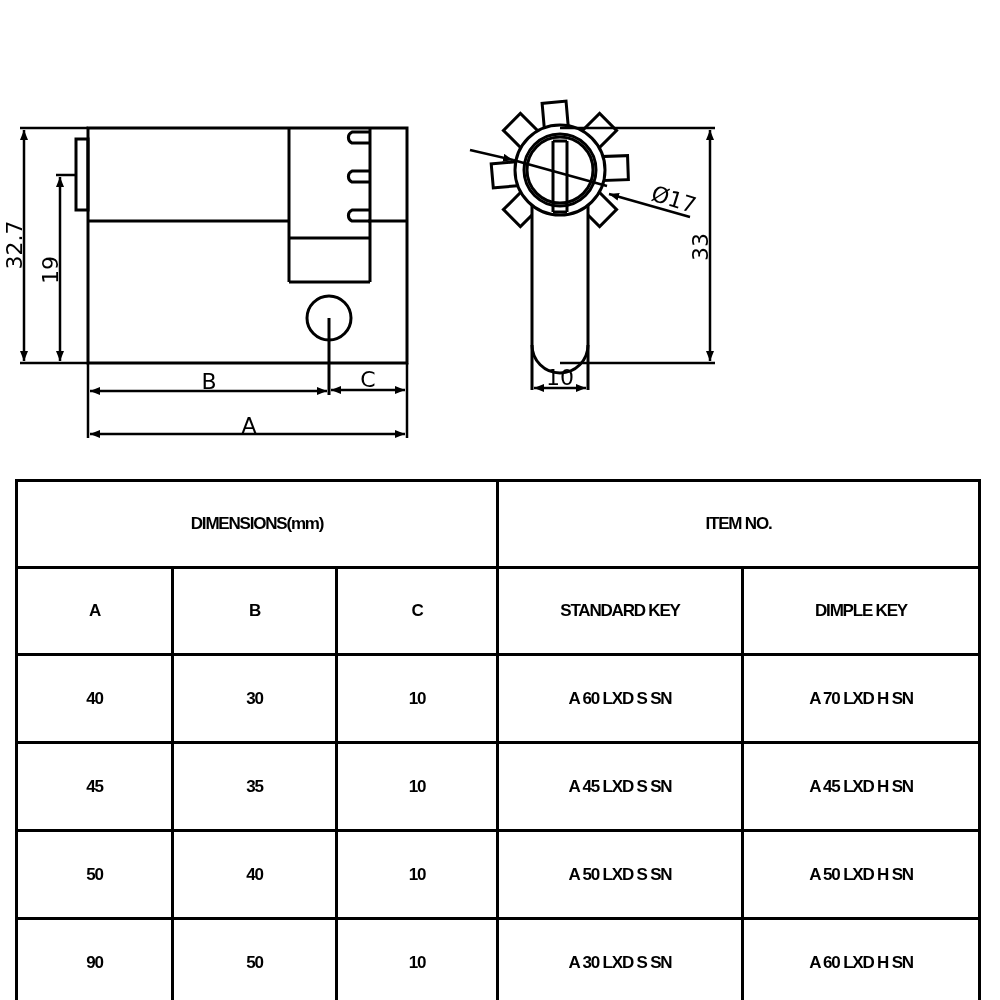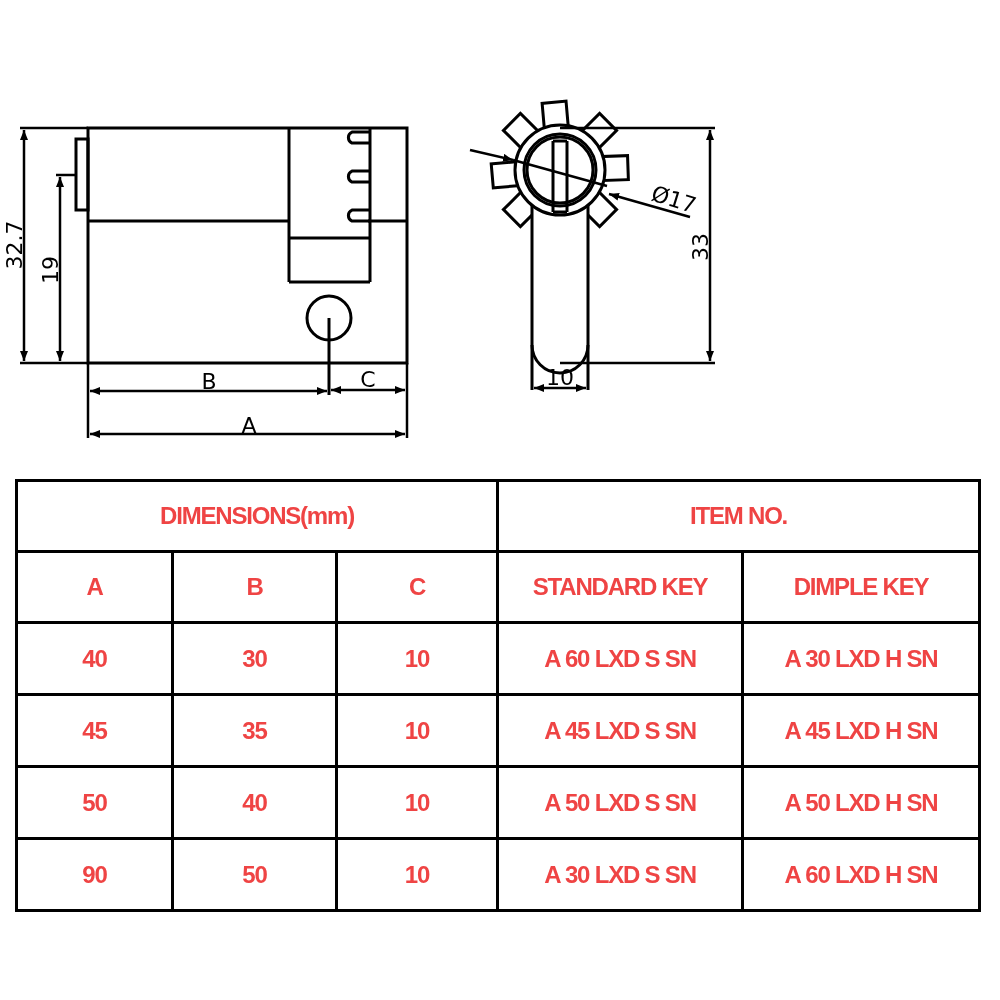--- a/index.html
+++ b/index.html
@@ -1,20 +1,20 @@
 <!DOCTYPE html>
 <html><head>
 <meta charset="utf-8">
 <style>
   html, body { margin:0; padding:0; background:#ffffff; }
   body { width:1000px; height:1000px; position:relative; overflow:hidden; font-family:"Liberation Sans", sans-serif; }
   #drawing { position:absolute; left:0; top:0; width:1000px; height:470px; }
   .dimtxt { font-family:"DejaVu Sans", sans-serif; font-size:22px; fill:#000; }
   table.spec { position:absolute; left:15px; top:479px; width:963px; border-collapse:collapse; table-layout:fixed; }
-  table.spec td { border:3px solid #000; text-align:center; vertical-align:middle; padding:8px; font-family:"Liberation Sans", sans-serif; font-weight:bold; font-size:24px; letter-spacing:-1.2px; color:#ef4444; }
+  table.spec td { border:3px solid #000; text-align:center; vertical-align:middle; padding:16px; font-family:"Liberation Sans", sans-serif; font-weight:bold; font-size:17px; letter-spacing:-1.2px; color:#000000; }
   tr.title td { height:52px; }
   tr.cols td { height:52px; }
   tr.data td { height:53px; }
 </style>
 </head>
 <body>
 
 <svg id="drawing" viewBox="0 0 1000 470" xmlns="http://www.w3.org/2000/svg">
   <defs>
     <marker id="arr" markerWidth="10" markerHeight="8" refX="10" refY="4" orient="auto" markerUnits="userSpaceOnUse">
@@ -130,21 +130,21 @@
     <td>B</td>
     <td>C</td>
     <td>STANDARD KEY</td>
     <td>DIMPLE KEY</td>
   </tr>
   <tr class="data">
     <td>40</td>
     <td>30</td>
     <td>10</td>
     <td>A 60 LXD S SN</td>
-    <td>A 30 LXD H SN</td>
+    <td>A 70 LXD H SN</td>
   </tr>
   <tr class="data">
     <td>45</td>
     <td>35</td>
     <td>10</td>
     <td>A 45 LXD S SN</td>
     <td>A 45 LXD H SN</td>
   </tr>
   <tr class="data">
     <td>50</td>

